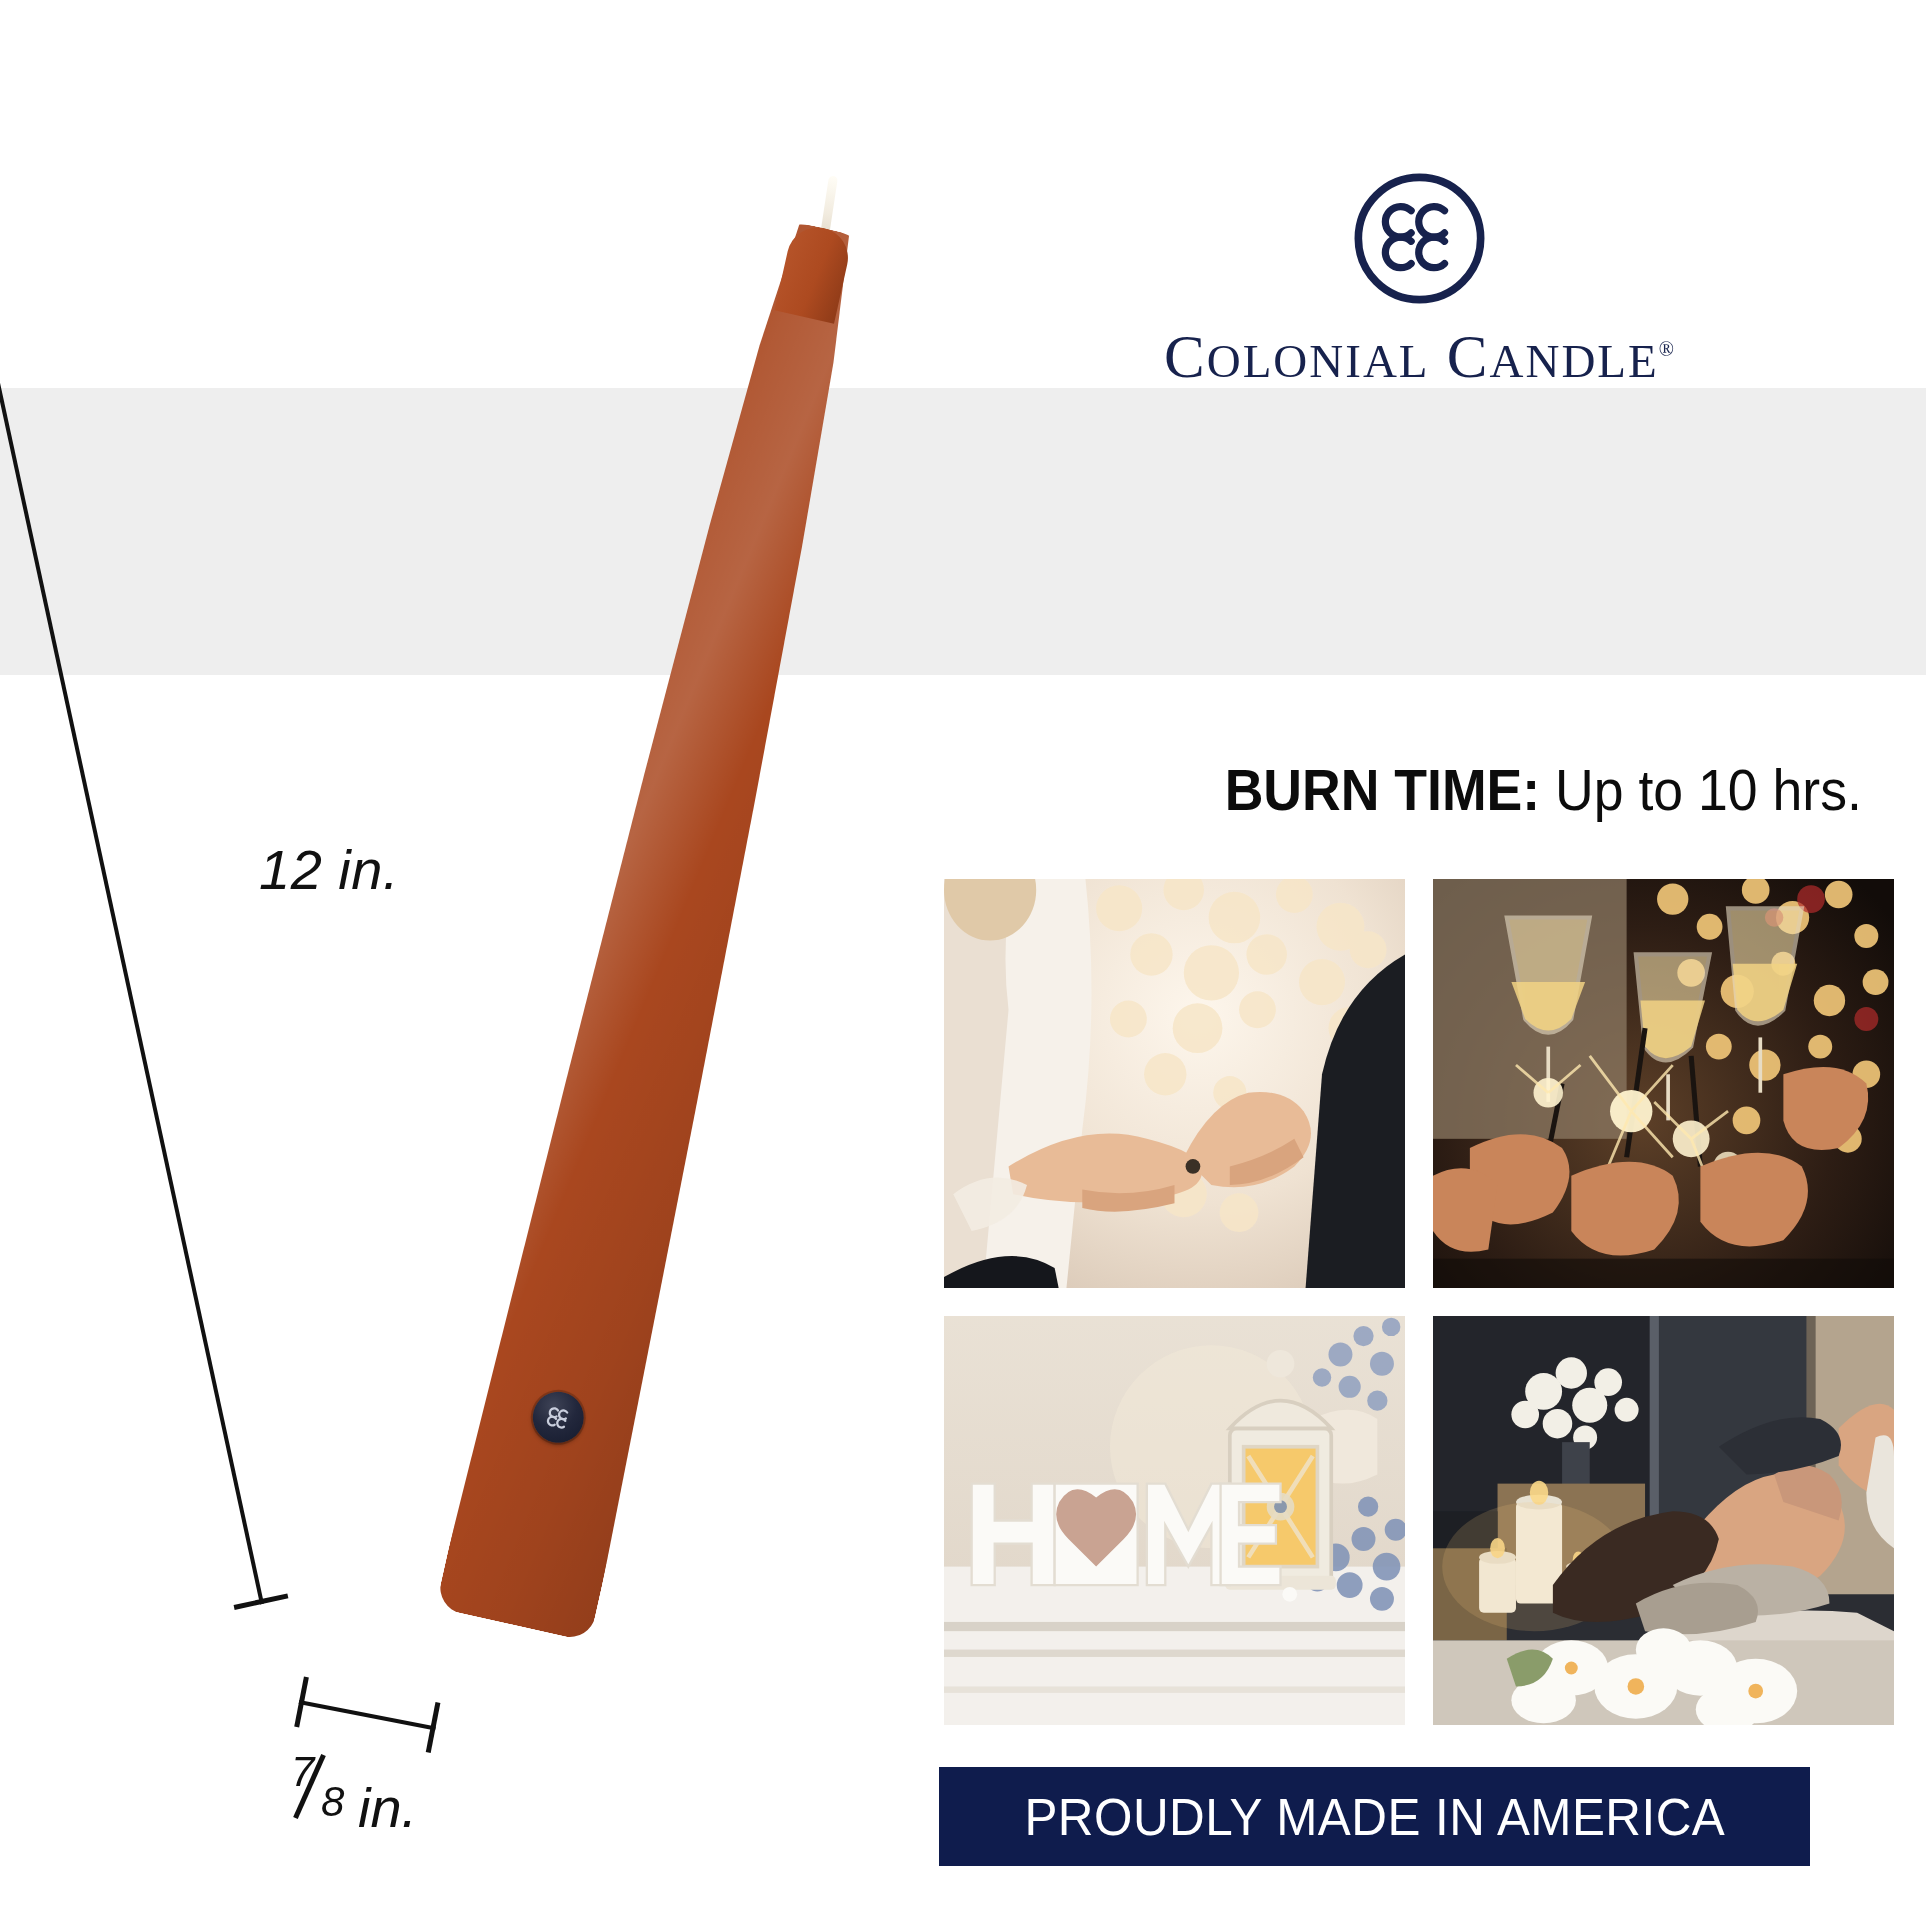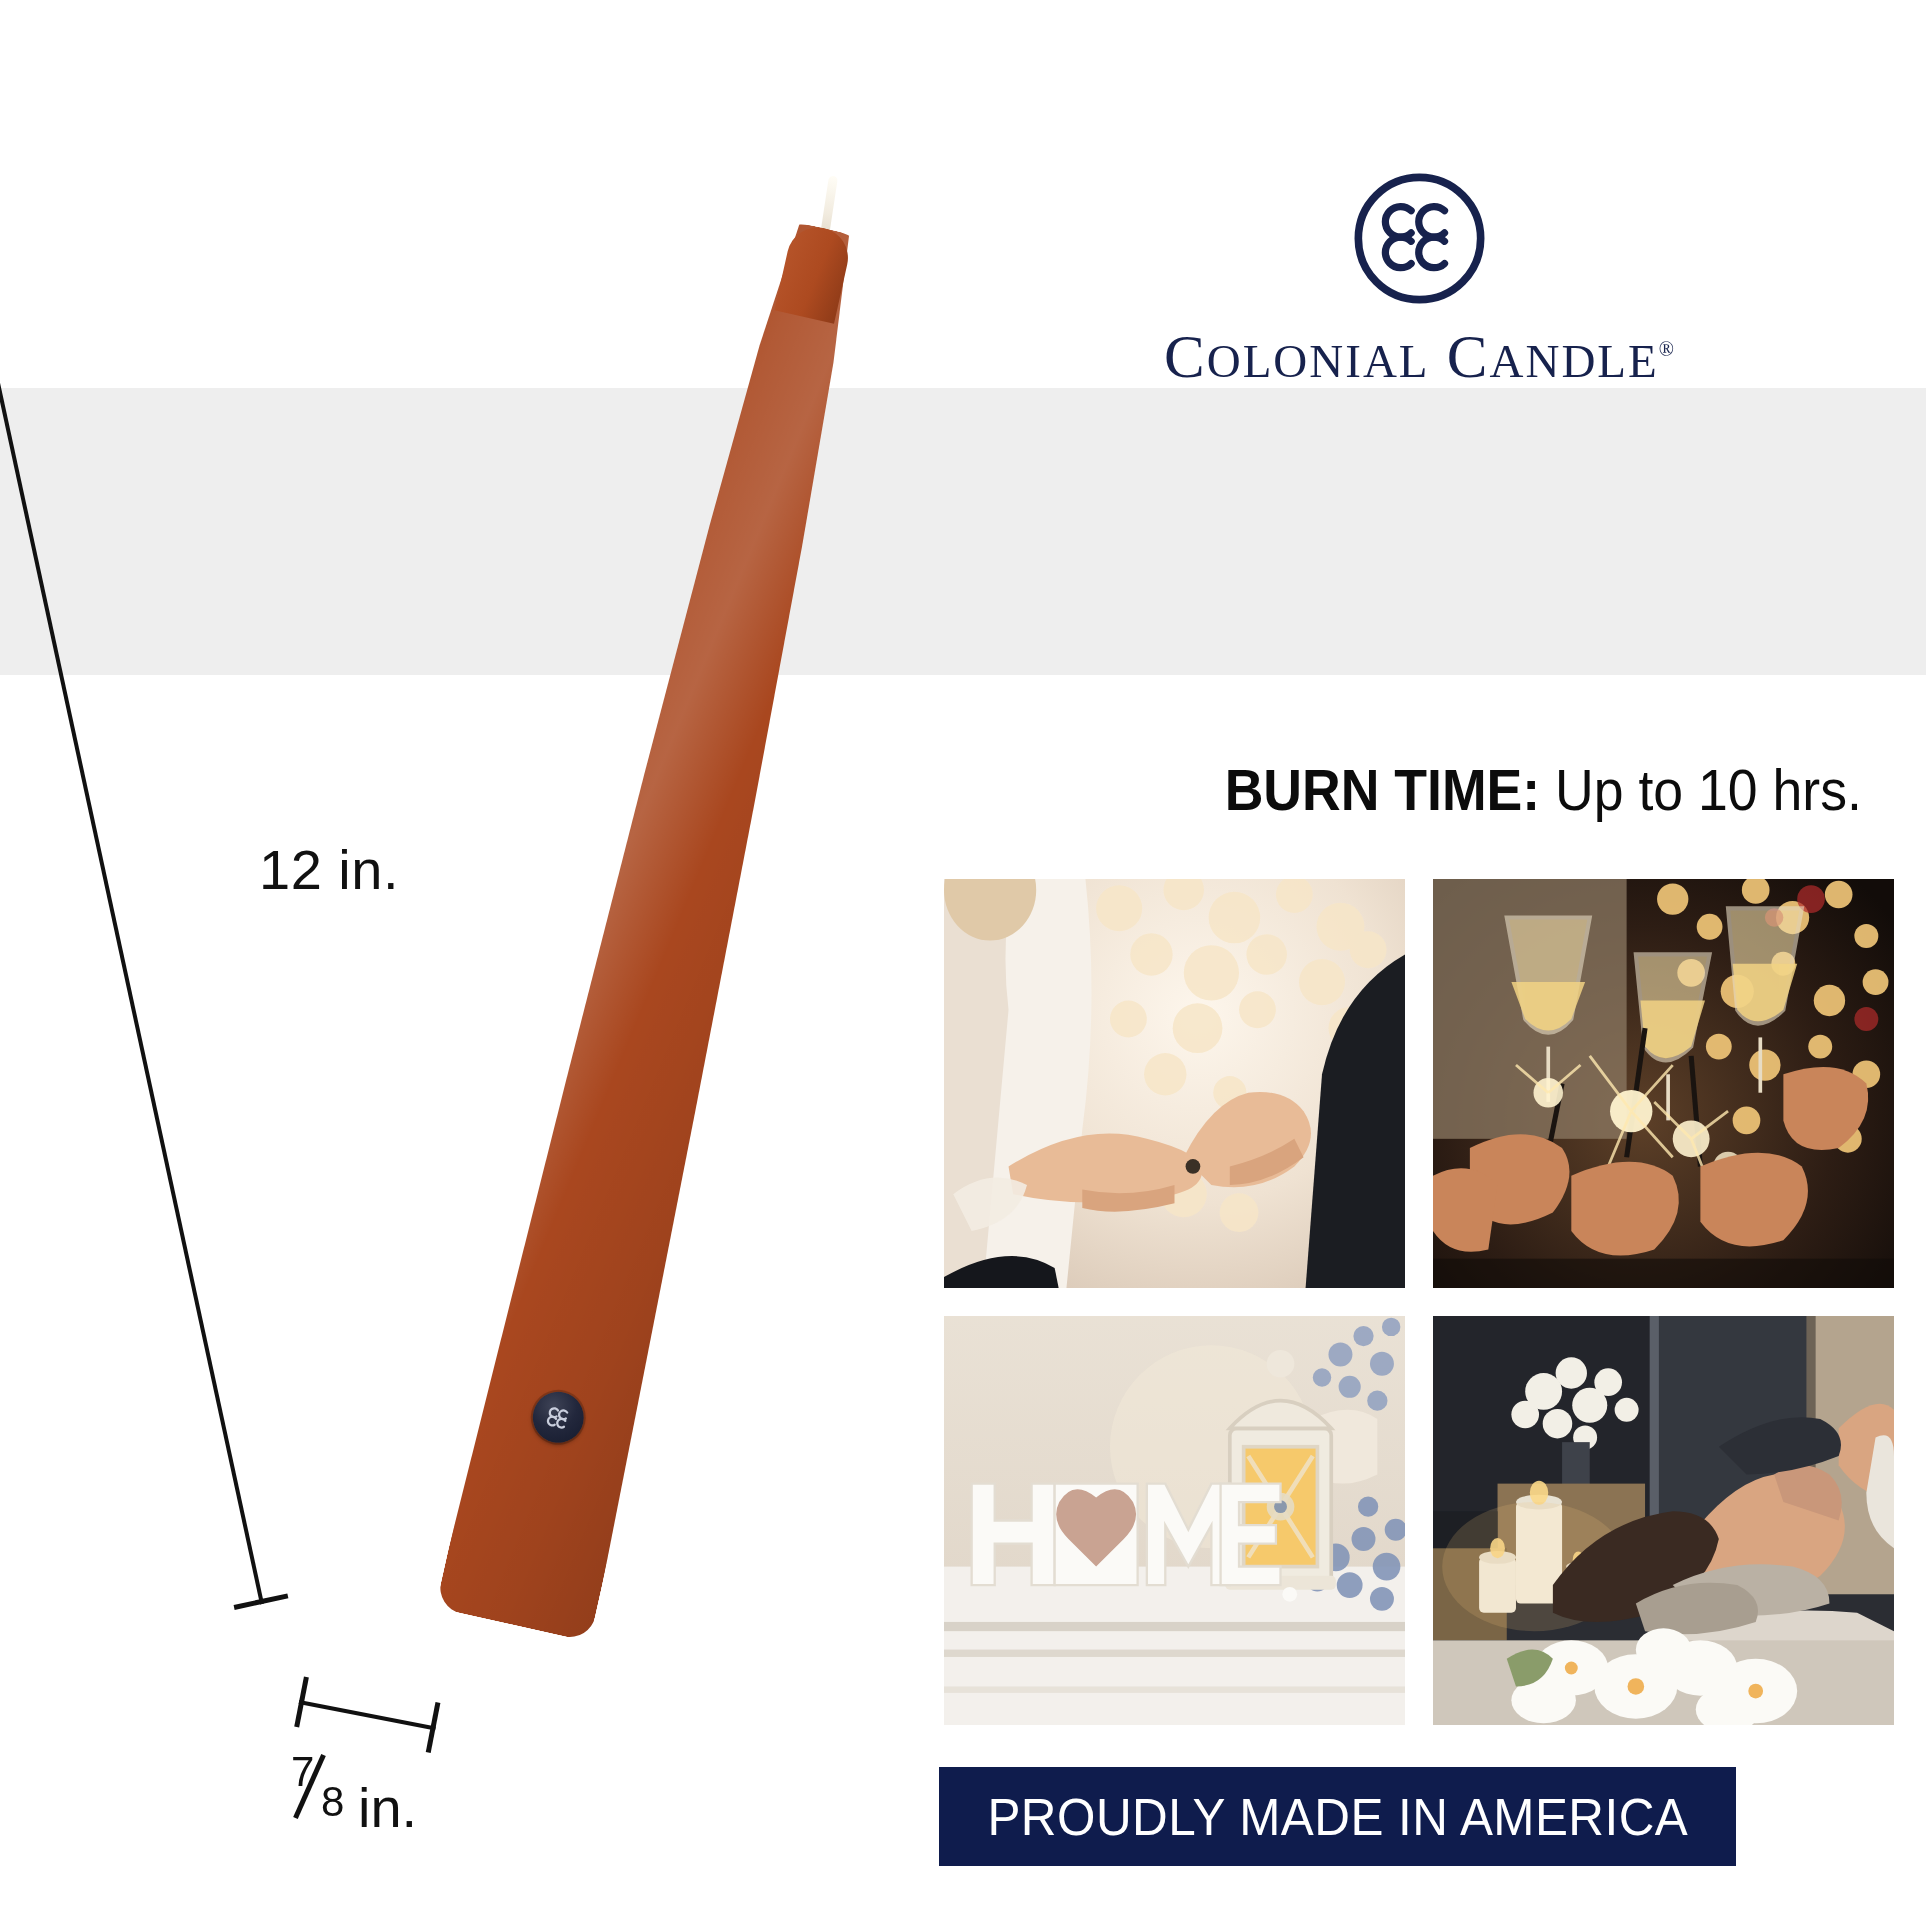--- a/index.html
+++ b/index.html
@@ -26,20 +26,21 @@
     background: #eeeeee;
   }
 
   
   .product-panel {
     position: absolute;
     left: 0;
     top: 0;
     width: 911px;
     height: 1761px;
+    font-style: italic;
   }
 
   
   .candle-wrap {
     position: absolute;
     left: 297px;
     top: 193px;
     width: 416px;
     height: 1465px;
     transform: rotate(12.6deg);
@@ -304,21 +305,21 @@
     overflow: hidden;
     background: #ddd;
   }
   .photo svg { display: block; width: 100%; height: 100%; }
 
   
   .usa-banner {
     position: absolute;
     left: 28px;
     top: 1725px;
-    width: 797px;
+    width: 871px;
     height: 99px;
     background: #0f1c4d;
     display: flex;
     align-items: center;
     justify-content: center;
   }
   .usa-banner span {
     font-size: 52px;
     color: #ffffff;
     letter-spacing: 0.5px;

